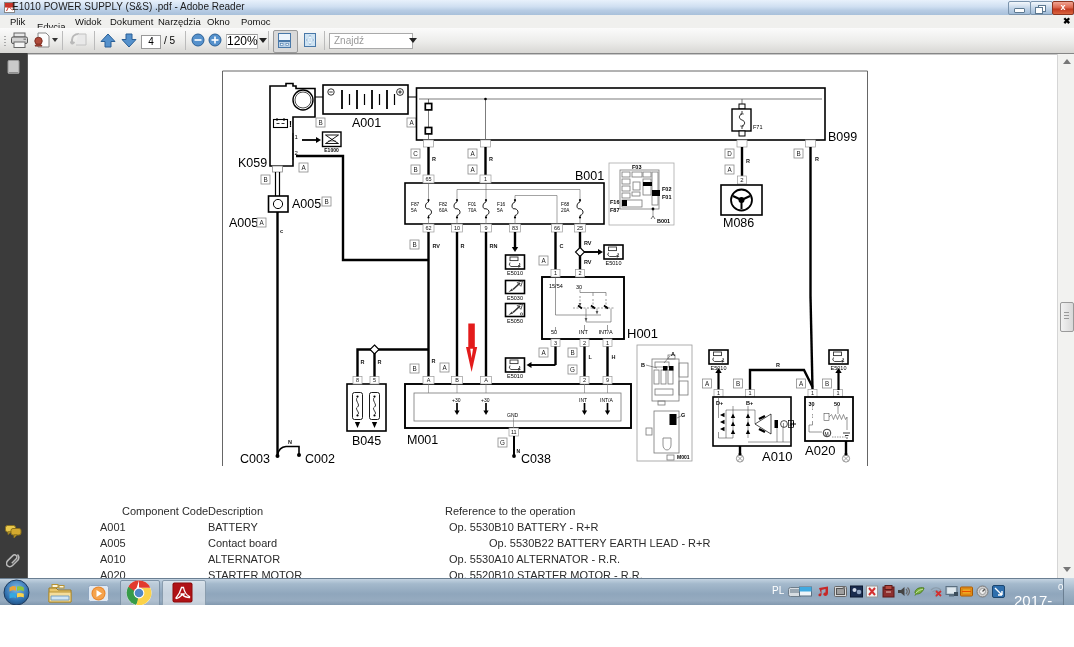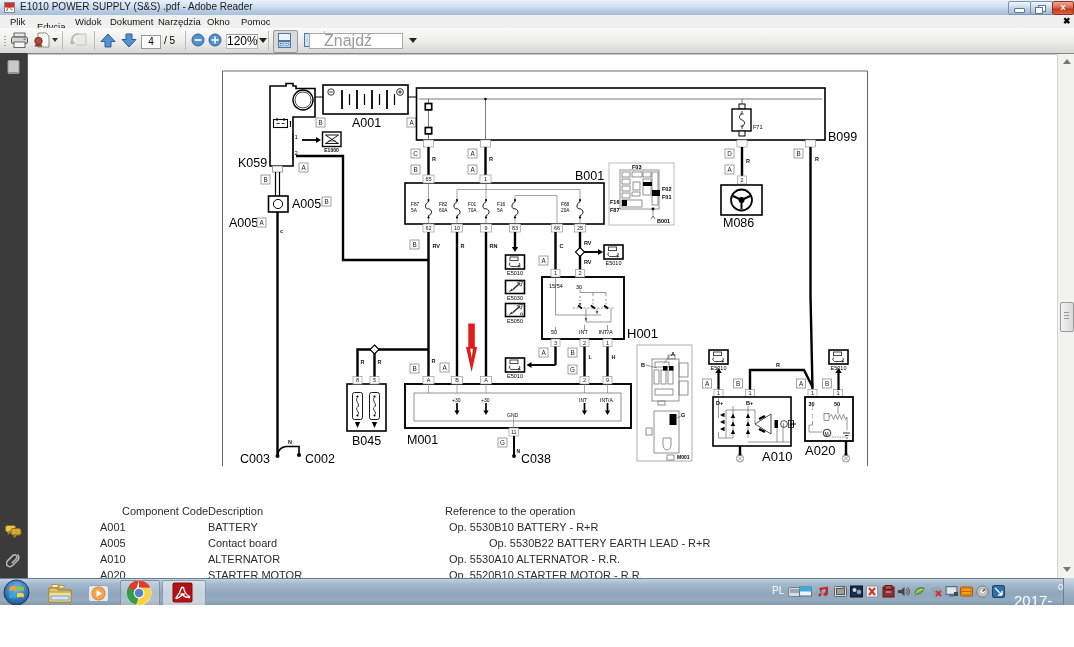--- a/index.html
+++ b/index.html
@@ -10,21 +10,21 @@
 </head>
 <body>
 
 <div class="abs" style="left:0;top:0;width:1074px;height:15px;background:linear-gradient(180deg,#e8f1fb 0%,#cfdff1 45%,#b7cce4 70%,#a8c0da 100%);border-bottom:1px solid #8ea6bd;">
 
   <svg class="abs" style="left:4px;top:2px" width="11" height="11" viewBox="0 0 11 11">
     <rect x="0.5" y="0.5" width="10" height="10" fill="#fff" stroke="#888"></rect>
     <rect x="1" y="1" width="9" height="4.5" fill="#c9342a"></rect>
     <path d="M2.5 9 C3.5 7,4.5 5,5 3.5 C5.5 5.5,7 7.5,8.8 8 " stroke="#c9342a" fill="none" stroke-width="1"></path>
   </svg>
-  <div class="abs" style="left:20px;top:1px;font-size:10px;color:#1c1c1c;">E1010 POWER SUPPLY (S&amp;S) .pdf - Adobe Reader</div>
+  <div class="abs" style="left:12px;top:1px;font-size:10px;color:#1c1c1c;">E1010 POWER SUPPLY (S&amp;S) .pdf - Adobe Reader</div>
 
   <div class="abs" style="left:1008px;top:1px;width:21px;height:12px;background:linear-gradient(180deg,#f4f8fc,#c4d6e9 50%,#9fbbd7);border:1px solid #7a93ac;border-radius:2px;">
     <div class="abs" style="left:5px;top:6px;width:9px;height:3px;background:#fdfeff;border:1px solid #5d7991;border-radius:1px;"></div>
   </div>
   <div class="abs" style="left:1030px;top:1px;width:21px;height:12px;background:linear-gradient(180deg,#f4f8fc,#c4d6e9 50%,#9fbbd7);border:1px solid #7a93ac;border-radius:2px;">
     <div class="abs" style="left:7px;top:3px;width:6px;height:5px;background:#fff;border:1px solid #5d7991;"></div>
     <div class="abs" style="left:4px;top:5px;width:6px;height:5px;background:#fff;border:1px solid #5d7991;"></div>
   </div>
   <div class="abs" style="left:1052px;top:1px;width:20px;height:12px;background:linear-gradient(180deg,#f0a492,#dd6951 45%,#c23a20 60%,#d9643f);border:1px solid #8c3520;border-radius:2px;color:#fff;font-size:9px;font-weight:bold;text-align:center;line-height:11px;">x</div>
 </div>
@@ -100,21 +100,21 @@
     <rect x="8" y="10.5" width="2.5" height="2" fill="#fff" stroke="#4978a8" stroke-width="0.6"></rect>
   </svg>
 
   <svg class="abs" style="left:304px;top:5px" width="12" height="14" viewBox="0 0 12 14">
     <rect x="0.5" y="0.5" width="11" height="13" fill="#cfe3f2" stroke="#4978a8"></rect>
     <path d="M6 1.5 L6 5 M6 9 L6 12.5 M1.5 7 L4.5 7 M7.5 7 L10.5 7" stroke="#fff" stroke-width="1.4"></path>
     <path d="M6 1.5 L4.5 3.5 L7.5 3.5 Z M6 12.5 L4.5 10.5 L7.5 10.5 Z M1.5 7 L3.5 5.5 L3.5 8.5 Z M10.5 7 L8.5 5.5 L8.5 8.5 Z" fill="#8fb4d6"></path>
   </svg>
   <div class="abs" style="left:324px;top:3px;width:1px;height:19px;background:#bbb;"></div>
 
-  <div class="abs" style="left:309px;top:5px;width:78px;height:14px;background:#fff;border:1px solid #aaa;font-size:16px;color:#9a9a9a;line-height:14px;padding-left:14px;">Znajdź</div>
+  <div class="abs" style="left:329px;top:5px;width:78px;height:14px;background:#fff;border:1px solid #aaa;font-size:10px;color:#9a9a9a;line-height:14px;padding-left:4px;">Znajdź</div>
   <div class="abs" style="left:409px;top:10px;width:0;height:0;border-left:4px solid transparent;border-right:4px solid transparent;border-top:5px solid #222;"></div>
 </div>
 
 <div class="abs" style="left:0;top:54px;width:1074px;height:524px;background:#fff;">
 
   <div class="abs" style="left:27px;top:0;width:1030px;height:1px;background:#c8c8c8;"></div>
 </div>
 
 <div class="abs" style="left:0;top:53px;width:27px;height:525px;background:#3b3b3b;border-right:1px solid #5a5a5a;">
 

